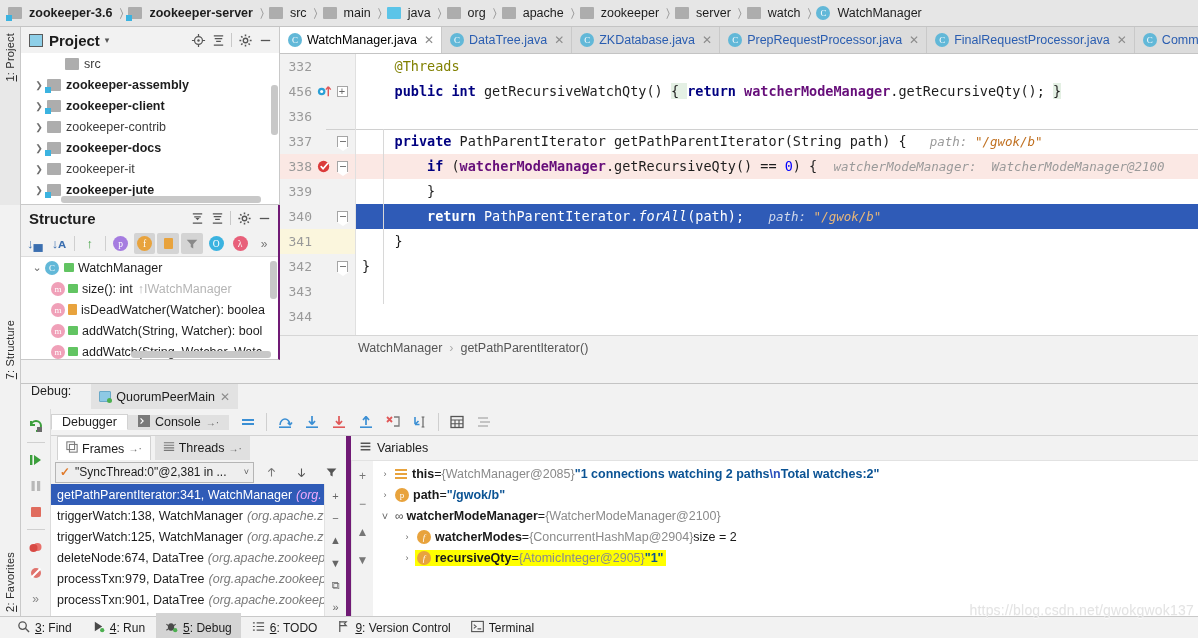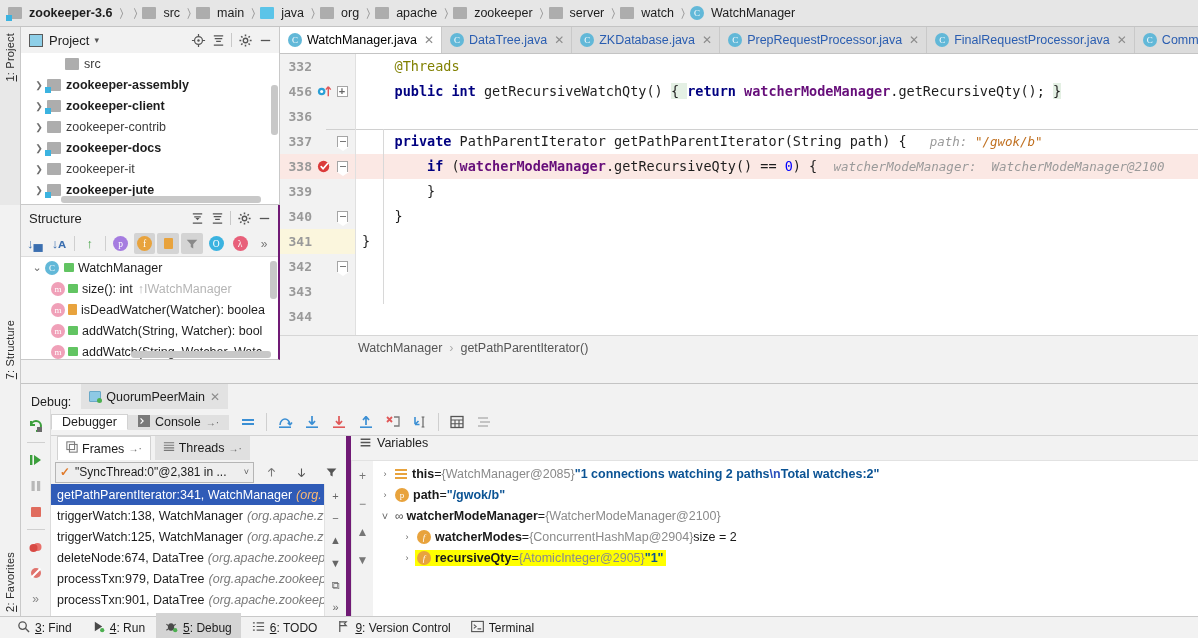--- a/index.html
+++ b/index.html
@@ -52,21 +52,21 @@
     letter-spacing: 0.2px;
   }
   .vlabel u { text-decoration: underline; }
   .vstrip-in { display:flex; flex-direction:column-reverse; align-items:center; height:100%; padding-bottom:4px;}
 
   
   .panel-head {
     height: 26px; display: flex; align-items: center;
     background: #f2f2f2; padding: 0 4px 0 8px;
   }
-  .panel-title { font-size: 13px; flex: 0 0 auto; }
+  .panel-title { font-size: 15px; flex: 0 0 auto; font-weight: bold; }
   .panel-head .ico-btn { width: 20px; height: 20px; display:flex; align-items:center; justify-content:center; }
 
   .project-panel {
     position: absolute; left: 21px; top: 27px; width: 259px; height: 178px;
     background: #fff; border-right: 1px solid #c9c9c9; border-bottom: 1px solid #c9c9c9;
     overflow: hidden;
   }
   .tree { padding-top: 0px; }
   .trow { display: flex; align-items: center; height: 21px; padding-left: 10px; white-space: nowrap; }
   .trow .arrow { width: 16px; color: #6e6e6e; font-size: 9px; text-align: center; flex:0 0 16px;}
@@ -105,21 +105,21 @@
     display: flex; align-items: center; padding: 0 7px 0 8px; gap: 5px;
     background: #dcdcdc; border-right: 1px solid #c9c9c9; white-space: nowrap;
     font-size: 12.5px; color: #2a5db0;
   }
   .etab.active { background: #fff; color: #000; }
   .etab .x { color: #8c8c8c; font-size: 12px; padding-left: 2px; }
 
   .code-wrap { position: relative; height: 306px; display: flex; background: #fff; }
   .gutter {
     width: 76px; background: #f2f2f2; border-right: 1px solid #e0e0e0;
-    position: relative; flex: 0 0 76px; font-weight: bold;
+    position: relative; flex: 0 0 76px;
   }
   .lnum-row { height: 25px; display: flex; align-items: center; position: relative; }
   .lnum { width: 34px; text-align: right; color: #999; font-size: 13px;
           font-family: "DejaVu Sans Mono", monospace; padding-right: 2px;}
   .gico { width: 20px; display:flex; align-items:center; justify-content:center; }
   .fold { width: 16px; display:flex; align-items:center; justify-content:center; }
   .foldbox { width: 11px; height: 11px; border: 1px solid #a5a5a5; background:#fff; color:#666;
              font-size:11px; line-height:9px; text-align:center; }
   .foldhome { width:11px;height:11px;border:1px solid #a5a5a5;border-bottom:none;background:#fff;
               position:relative; }
@@ -152,21 +152,21 @@
     background: #f2f2f2; border-top: 1px solid #d6d6d6;
     display: flex; align-items: center; padding-left: 78px; gap: 7px;
     color: #555; font-size: 12.5px;
   }
 
   
   .debug-panel {
     position: absolute; left: 21px; top: 383px; width: 1177px; height: 233px;
     background: #f2f2f2; border-top: 1px solid #c4c4c4;
   }
-  .debug-head { height: 25px; display: flex; align-items: flex-end; padding-left: 10px; gap: 10px; }
+  .debug-head { height: 25px; display: flex; align-items: flex-start; padding-left: 10px; gap: 20px; }
   .debug-head .dtab {
     display: flex; align-items: center; gap: 5px; height: 25px; padding: 0 8px;
     background: #e2e2e2; font-size: 12.5px;
   }
   .run-ico{width:12px;height:11px;background:#8ec9e5;border:1px solid #6aa9c8;position:relative;border-radius:1px;}
   .run-ico::after{content:"";position:absolute;right:-2px;bottom:-2px;width:5px;height:5px;border-radius:50%;background:#4caf50;}
 
   .dbg-left-rail {
     position: absolute; left: 0; top: 25px; width: 30px; bottom: 0;
     display: flex; flex-direction: column; align-items: center; padding-top: 4px; gap: 2px;
@@ -193,24 +193,24 @@
   .fhtab.grey{background:#e0e0e0;}
   .thread-row { height: 26px; display:flex; align-items:center; gap:4px; padding: 0 2px 0 4px; background:#f2f2f2;}
   .thread-combo {
     flex: 1 1 auto; height: 21px; background:#eee; border:1px solid #b5b5b5;
     display:flex; align-items:center; gap:5px; padding: 0 4px; font-size:12px; overflow:hidden;
   }
   .frames-list { flex:1 1 auto; background:#fff; overflow:hidden; }
   .frow { height: 21px; display:flex; align-items:center; padding-left: 6px; white-space: nowrap; font-size:12.5px; }
   .frow.sel { background: #2f5bb7; color:#fff; }
   .frow .pkg { color:#7a7a7a; font-style: italic; padding-left:4px; }
-  .frow.sel .pkg { color:#fdba74; }
+  .frow.sel .pkg { color:#f0abfc; }
 
   .vars-col { flex:1 1 auto; display:flex; flex-direction:column; background:#fff; }
-  .vars-hdr { height:24px; display:flex; gap:5px; padding-left:8px; background:#f2f2f2; }
+  .vars-hdr { height:24px; display:flex; align-items:center; gap:5px; padding-left:8px; background:#f2f2f2; }
   .vars-list { flex:1 1 auto; background:#fff; padding-top:2px; position:relative; }
   .vrow { height: 21px; display:flex; align-items:center; white-space:nowrap; font-size:12.5px; }
   .vrow .twist { width:16px; text-align:center; color:#666; font-size:9px; flex:0 0 16px; }
   .vname { font-weight:bold; color:#1a1a1a; }
   .vobj { color: #8a8a8a; }
   .vstr { color: #0b5394; font-weight:bold; }
   .vesc { color: #2a4fbd; font-weight:bold; }
   .vsize { color:#1a1a1a; }
   .hlmark { background: #ffff00; }
   .fico { width:14px;height:14px;border-radius:50%;background:#e8a33d;color:#fff;font-size:9px;
@@ -253,20 +253,24 @@
 <body>
 
 <div id="app">
 
   <div class="topbar" id="topbar">
       <span class="crumb bold">
         <span class="folder-ico mod"></span>
         <span class="cname">zookeeper-3.6</span>
       </span>
       <span class="crumb-sep">〉</span>
+      <span class="crumb bold">
+        <span class="folder-ico mod"></span>
+        <span class="cname">zookeeper-server</span>
+      </span>
       <span class="crumb-sep">〉</span>
       <span class="crumb">
         <span class="folder-ico grey"></span>
         <span class="cname">src</span>
       </span>
       <span class="crumb-sep">〉</span>
       <span class="crumb">
         <span class="folder-ico grey"></span>
         <span class="cname">main</span>
       </span>
@@ -612,20 +616,21 @@
           </div>
           <div class="fold-sep" style="position: absolute; left: 46px; right: 0px; top: 75px; border-top: 1px solid rgb(208, 208, 208);"></div>
         </div>
       <div class="code-col" id="code-col">
           <div class="cline"><span>    </span><span class="ann">@Threads</span></div>
           <div class="cline"><span>    </span><span class="kw">public </span><span class="kw">int </span><span>getRecursiveWatchQty() </span><span class="hl-brace">{ </span><span class="kw">return </span><span class="fld">watcherModeManager</span><span>.getRecursiveQty(); </span><span class="hl-brace">}</span></div>
           <div class="cline"></div>
           <div class="cline"><span>    </span><span class="kw">private </span><span>PathParentIterator getPathParentIterator(String path) { </span><span class="hintp">  path:</span><span class="hints"> "/gwok/b"</span></div>
           <div class="cline bp"><span>        </span><span class="kw">if </span><span>(</span><span class="fld">watcherModeManager</span><span>.getRecursiveQty() == </span><span class="num">0</span><span>) {  </span><span class="hintp">watcherModeManager:  WatcherModeManager@2100</span></div>
           <div class="cline"><span>        </span><span>}</span></div>
+          <div class="cline sel"><span>        </span><span class="kw">return </span><span>PathParentIterator.</span><span class="mth">forAll</span><span>(path);   </span><span class="hintp">path:</span><span class="hints"> "/gwok/b"</span></div>
           <div class="cline"><span>    </span><span>}</span></div>
           <div class="cline"><span>}</span></div>
           <div class="cline"></div>
           <div class="fold-sep" style="top: 75px;"></div>
           <div style="position: absolute; left: 27px; top: 75px; height: 175px; border-left: 1px solid rgb(216, 216, 216);"></div>
         </div>
     </div>
     <div class="editor-crumb" id="editor-crumb">
         <span>WatchManager</span>
         <span style="color: rgb(170, 170, 170);">›</span>
@@ -954,13 +959,14 @@
       </div>
       <div class="sb-item">
         <span><svg width="13" height="13" viewBox="0 0 14 14">
             <rect x="0.7" y="1.5" width="12.6" height="11" fill="none" stroke="#555" stroke-width="1.2"></rect>
             <path d="M3 5l2.5 2L3 9M7 9.5h4" stroke="#555" stroke-width="1.2" fill="none"></path>
           </svg></span>
         <span>Terminal</span>
       </div>
     </div>
 
+  <div class="watermark">https://blog.csdn.net/gwokgwok137</div>
 </div>
 
 </body></html>

